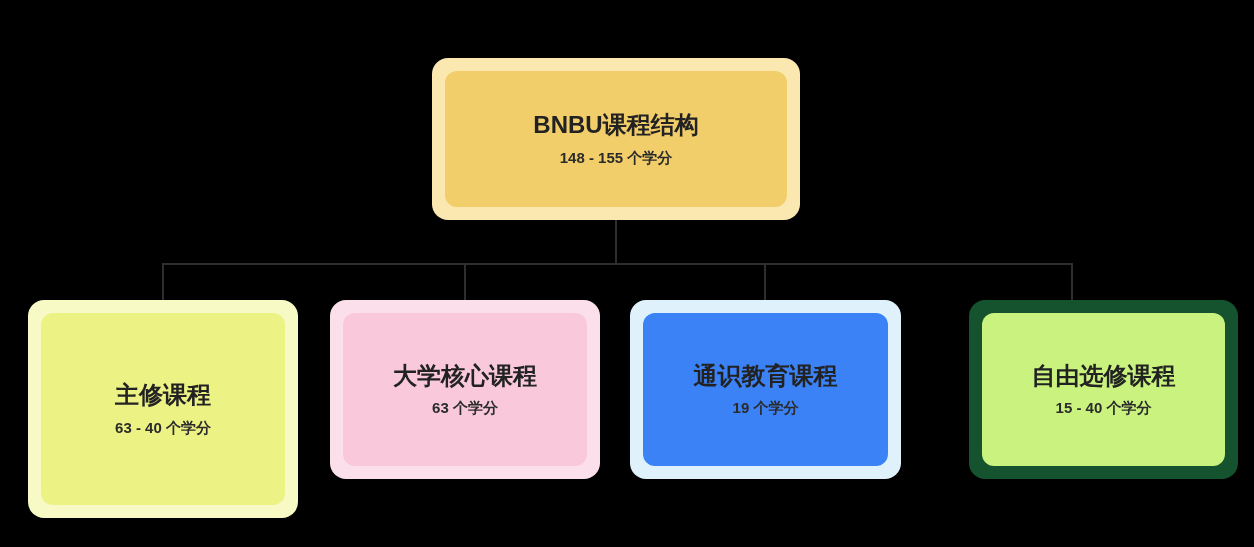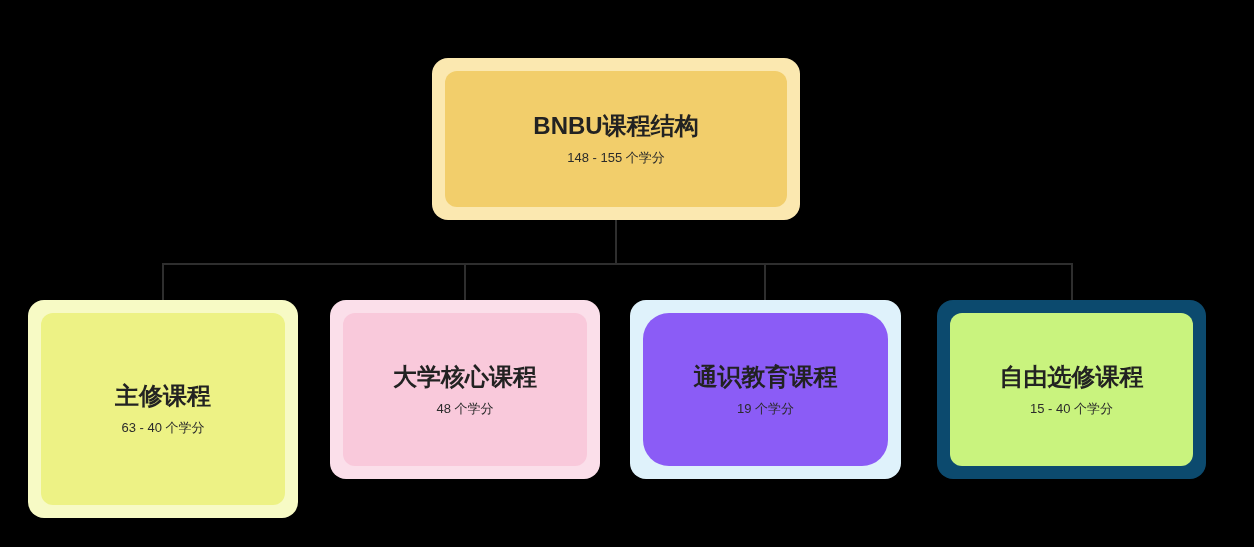--- a/index.html
+++ b/index.html
@@ -34,22 +34,22 @@
     box-sizing: border-box;
   }
   .node-title {
     font-size: 24px;
     font-weight: bold;
     color: #222222;
     line-height: 1.2;
     white-space: nowrap;
   }
   .node-subtitle {
-    font-size: 13px;
-    font-weight: normal;
+    font-size: 15px;
+    font-weight: bold;
     color: #2b2b2b;
     line-height: 1.2;
     white-space: nowrap;
   }
   .node-root  { left: 432px; top: 58px;  width: 368px; height: 162px; }
   .node-c0    { left: 28px;  top: 300px; width: 270px; height: 218px; }
   .node-c1    { left: 330px; top: 300px; width: 270px; height: 179px; }
   .node-c2    { left: 630px; top: 300px; width: 271px; height: 179px; }
   .node-c3    { left: 937px; top: 300px; width: 269px; height: 179px; }
   
@@ -83,31 +83,31 @@
   <div class="node node-c0" style="background-color: rgb(247, 250, 197);">
     <div class="node-inner" style="background-color: rgb(237, 242, 133);">
       <div class="node-title">主修课程</div>
       <div class="node-subtitle">63 - 40 个学分</div>
     </div>
   </div>
 
   <div class="node node-c1" style="background-color: rgb(251, 223, 234);">
     <div class="node-inner" style="background-color: rgb(249, 201, 219);">
       <div class="node-title">大学核心课程</div>
-      <div class="node-subtitle">48 个学分</div>
+      <div class="node-subtitle">63 个学分</div>
     </div>
   </div>
 
   <div class="node node-c2" style="background-color: rgb(223, 242, 251);">
-    <div class="node-inner" style="background-color: #8b5cf6; border-radius: 26px;">
+    <div class="node-inner" style="background-color: #3b82f6;">
       <div class="node-title">通识教育课程</div>
       <div class="node-subtitle">19 个学分</div>
     </div>
   </div>
 
-  <div class="node node-c3" style="background-color: #0c4a6e;">
+  <div class="node node-c3" style="background-color: #14532d; margin-left: 32px;">
     <div class="node-inner" style="background-color: rgb(201, 243, 126);">
       <div class="node-title">自由选修课程</div>
       <div class="node-subtitle">15 - 40 个学分</div>
     </div>
   </div>
 
 </div>
 
 </body></html>

